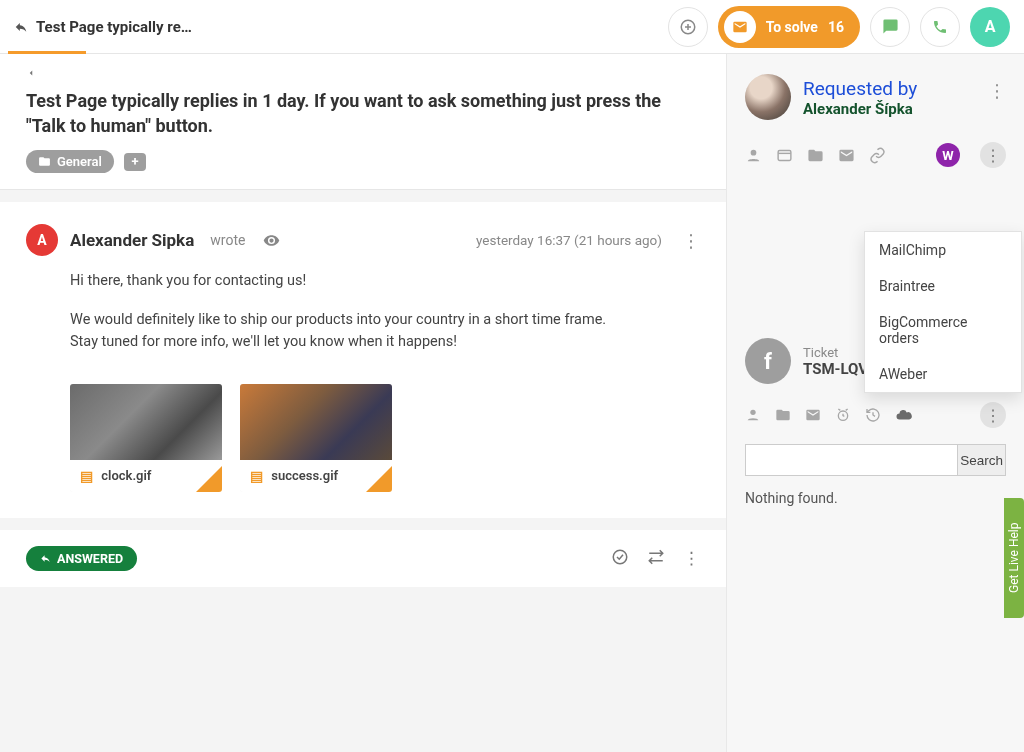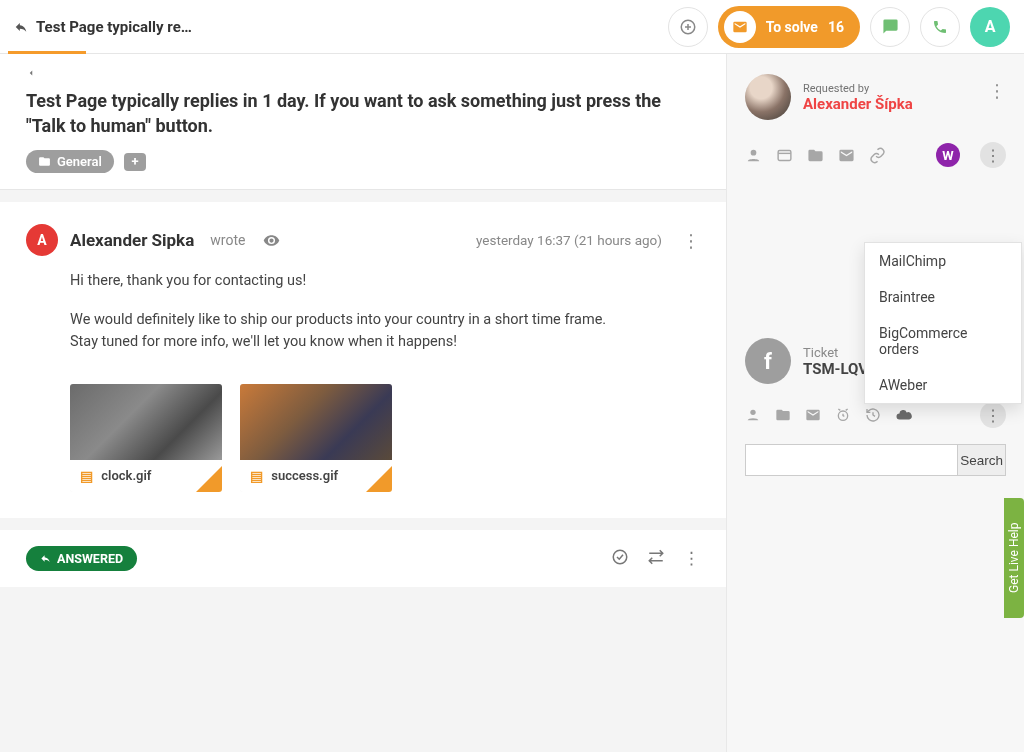--- a/index.html
+++ b/index.html
@@ -53,30 +53,30 @@
 
 .reply-bar { background:#fff; margin-top:4px; padding: 22px 26px; display:flex; align-items:center; color:#666; }
 .reply-text { font-size:15px; }
 .reply-text b { color:#444; }
 .reply-icons { margin-left:auto; display:flex; gap:18px; color:#666; font-size:17px;}
 .reply-icons span{cursor:pointer;}
 
 .right-req { display:flex; gap:12px; align-items:center; position:relative;}
 .avatar-photo { width:46px; height:46px; border-radius:50%; background: radial-gradient(circle at 35% 30%, #e8d6c8 25%, #8a7367 55%, #3b3833 100%); }
 .req-labels { display:flex; flex-direction:column; }
-.req-small { color:#737373; font-size:11px; }
-.req-name { font-weight:700; color:#ef4444; font-size:15px; }
+.req-small { color:#1d4ed8; font-size:19px; }
+.req-name { font-weight:700; color:#14532d; font-size:15px; }
 .right-more { position:absolute; right:0; top:6px; color:#8e8e8e; cursor:pointer; font-size:18px;}
 
 .icon-row { display:flex; gap:14px; margin-top:22px; align-items:center; color:#a7a7a7; font-size:17px; position:relative;}
 .icon-row .ic{cursor:pointer;}
 .w-badge { width:24px; height:24px; border-radius:50%; background:#8e24aa; color:#fff; display:flex; align-items:center; justify-content:center; font-weight:700; font-size:13px; margin-left:auto;}
 .icon-row .dots-circ { width:26px; height:26px; border-radius:50%; background:#e2e2e2; color:#777; display:flex;align-items:center;justify-content:center; margin-left:6px; cursor:pointer; font-size:16px;}
 
-.dropdown { position:absolute; right:2px; top:188px; width:158px; background:#fff; border:1px solid #e2e2e2; box-shadow:0 6px 16px rgba(0,0,0,0.12); z-index:20; }
+.dropdown { position:absolute; right:2px; top:177px; width:158px; background:#fff; border:1px solid #e2e2e2; box-shadow:0 6px 16px rgba(0,0,0,0.12); z-index:20; }
 .dropdown-item { padding: 10px 14px; font-size:14px; color:#444; cursor:pointer; position:relative;}
 .dropdown-item.hovered { background:#e8e8e8; }
 
 .ticket-block { display:flex; gap:12px; align-items:center; margin-top: 170px; position:relative;}
 .fb-circ { width:46px;height:46px;border-radius:50%;background:#9e9e9e;color:#fff;display:flex;align-items:center;justify-content:center;font-size:22px;font-weight:700;}
 .ticket-small { color:#8a8a8a; font-size:13px; }
 .ticket-id { font-weight:700; color:#444; font-size:15px; display:flex; align-items:center; gap:6px;}
 .copy-ico { color:#9a9a9a; font-size:14px; cursor:pointer;}
 .ticket-more { position:absolute; right:0; top:2px; color:#8e8e8e; cursor:pointer; font-size:18px;}
 
@@ -333,16 +333,17 @@
             <path d="M19 18H6a4 4 0 0 1 0-8 5 5 0 0 1 9.6-1.5A3.5 3.5 0 0 1 19 18z"></path>
           </svg>
         </span>
       <div class="dots-circ2">⋮</div>
     </div>
 
     <div class="search-row">
       <input class="search-input" style="">
       <button class="search-btn">Search</button>
     </div>
+    <div class="nothing">Nothing found.</div>
   </div>
 </div>
 
 <div class="help-tab">Get Live Help</div>
 
 </body></html>

